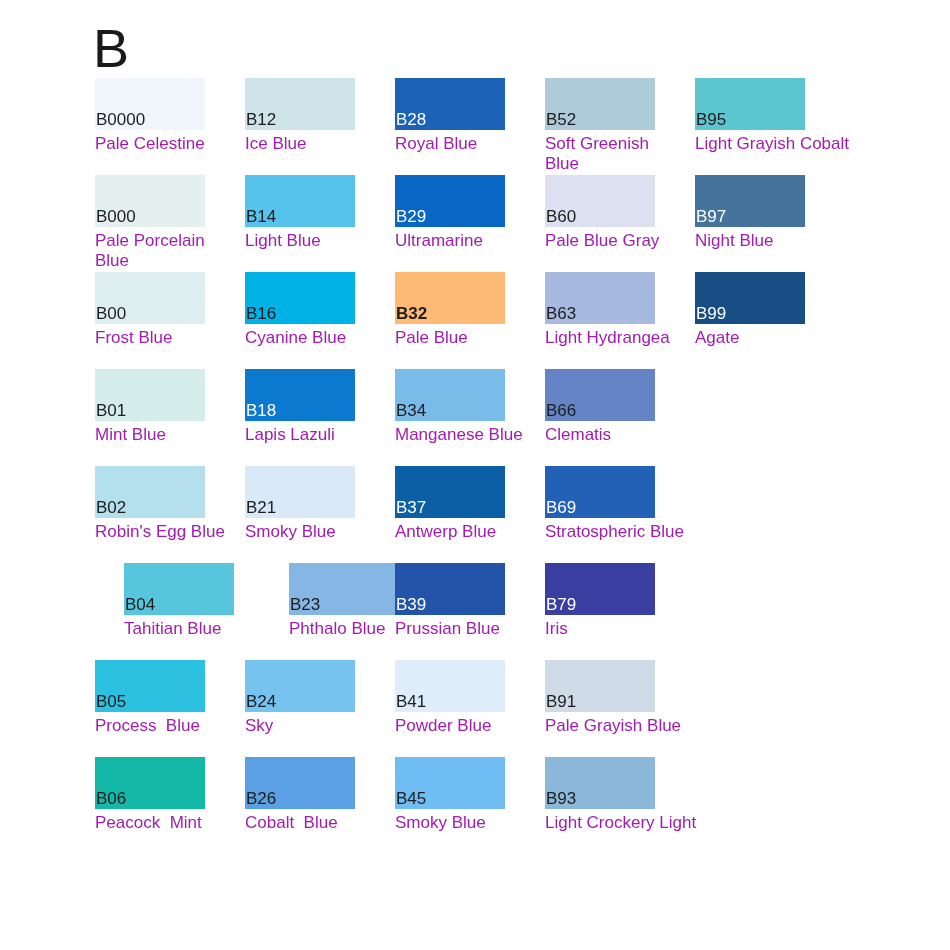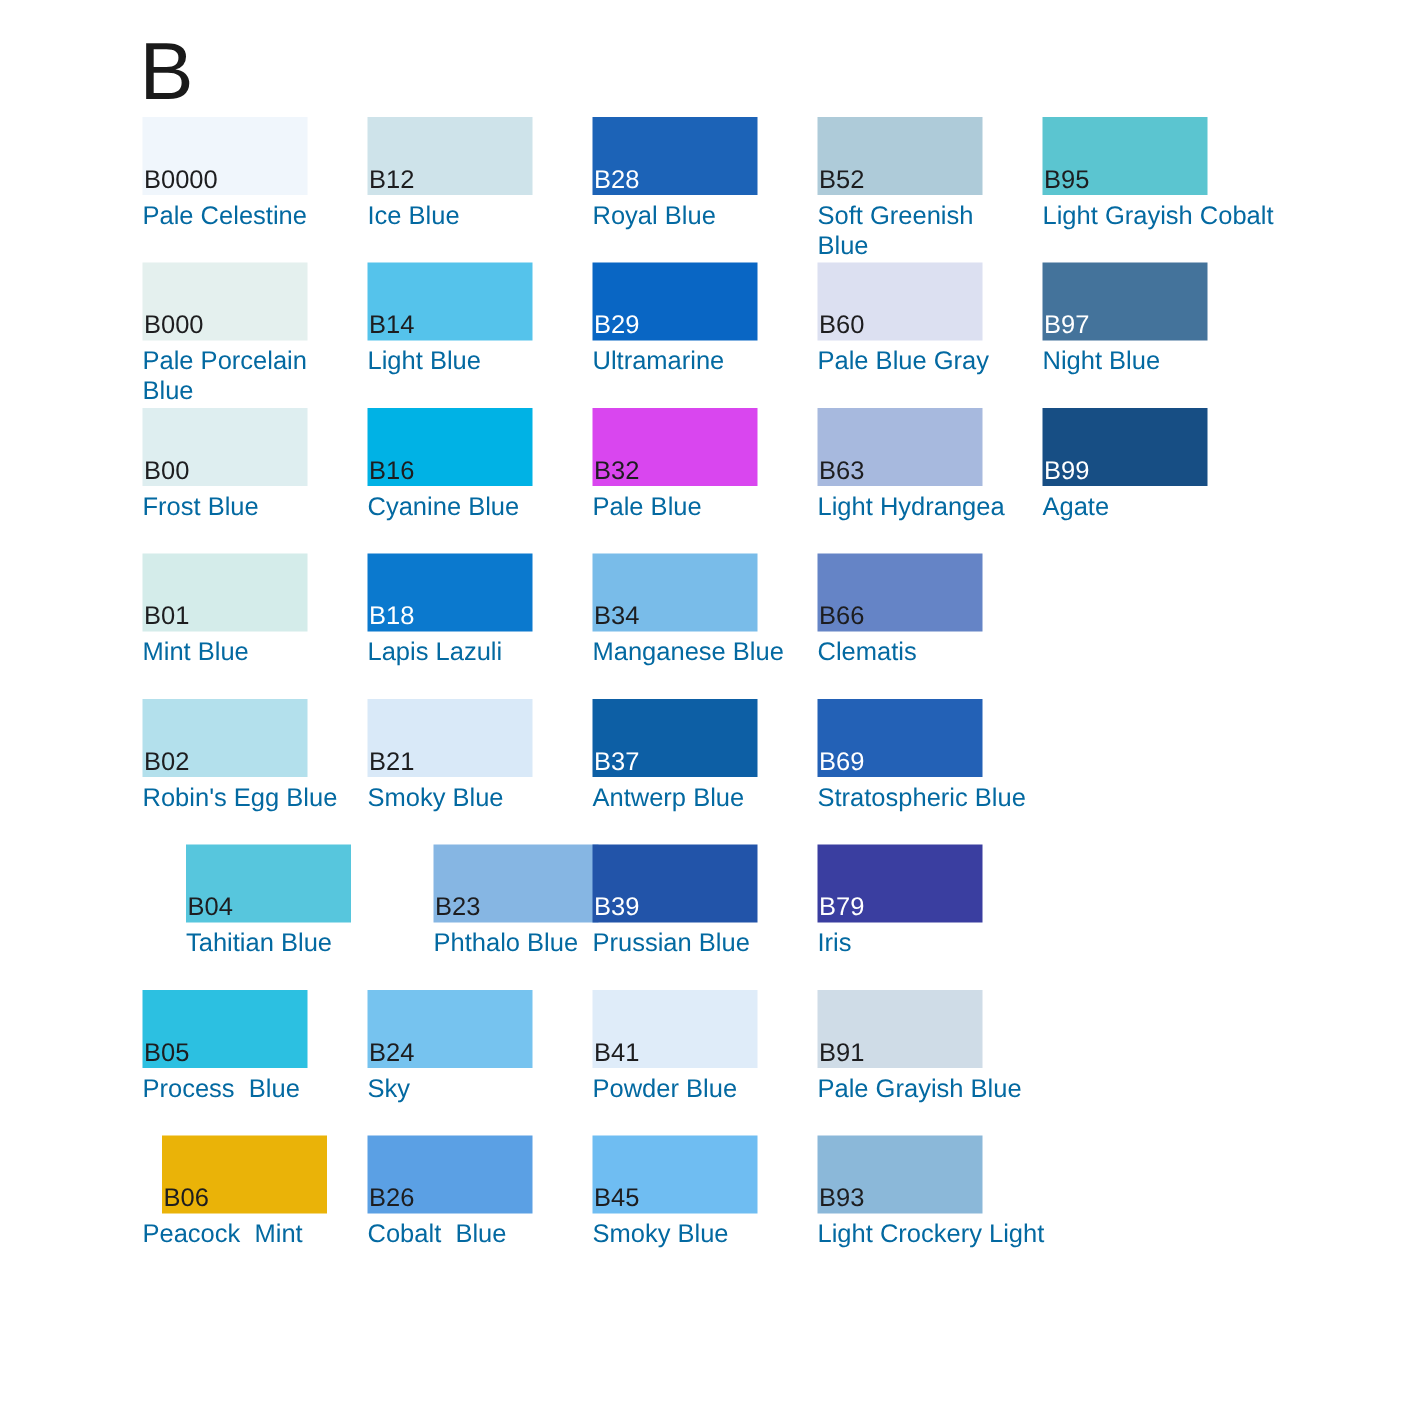--- a/index.html
+++ b/index.html
@@ -37,21 +37,21 @@
     left:1px;bottom:1px;
     font-size:17px;
     line-height:1.05;
     color:#1d1d1f;
   }
   .code.light{color:#ffffff;}
   .name{
     margin-top:4px;
     font-size:17px;
     line-height:20px;
-    color:#0369a1;
+    color:#a21caf;
     white-space:pre;
   }
 </style>
 </head>
 <body>
 
 <div class="page-title">B</div>
 
 <div class="swatch-grid">
     <div class="cell" style="left: 0px; top: 0px;">
@@ -122,21 +122,21 @@
       </div>
       <div class="name">Frost Blue</div>
     </div>
     <div class="cell" style="left: 150px; top: 194px;">
       <div class="swatch" style="background: rgb(0, 178, 229);">
         <span class="code">B16</span>
       </div>
       <div class="name">Cyanine Blue</div>
     </div>
     <div class="cell" style="left: 300px; top: 194px;">
-      <div class="swatch" style="background: #d946ef;">
+      <div class="swatch" style="background: #fdba74; font-weight: bold;">
         <span class="code">B32</span>
       </div>
       <div class="name">Pale Blue</div>
     </div>
     <div class="cell" style="left: 450px; top: 194px;">
       <div class="swatch" style="background: rgb(167, 185, 222);">
         <span class="code">B63</span>
       </div>
       <div class="name">Light Hydrangea</div>
     </div>
@@ -236,21 +236,21 @@
       </div>
       <div class="name">Powder Blue</div>
     </div>
     <div class="cell" style="left: 450px; top: 582px;">
       <div class="swatch" style="background: rgb(207, 220, 231);">
         <span class="code">B91</span>
       </div>
       <div class="name">Pale Grayish Blue</div>
     </div>
     <div class="cell" style="left: 0px; top: 679px;">
-      <div class="swatch" style="background: #eab308; margin-left: 13px;">
+      <div class="swatch" style="background: #14b8a6;">
         <span class="code">B06</span>
       </div>
       <div class="name">Peacock  Mint</div>
     </div>
     <div class="cell" style="left: 150px; top: 679px;">
       <div class="swatch" style="background: rgb(91, 160, 228);">
         <span class="code">B26</span>
       </div>
       <div class="name">Cobalt  Blue</div>
     </div>

